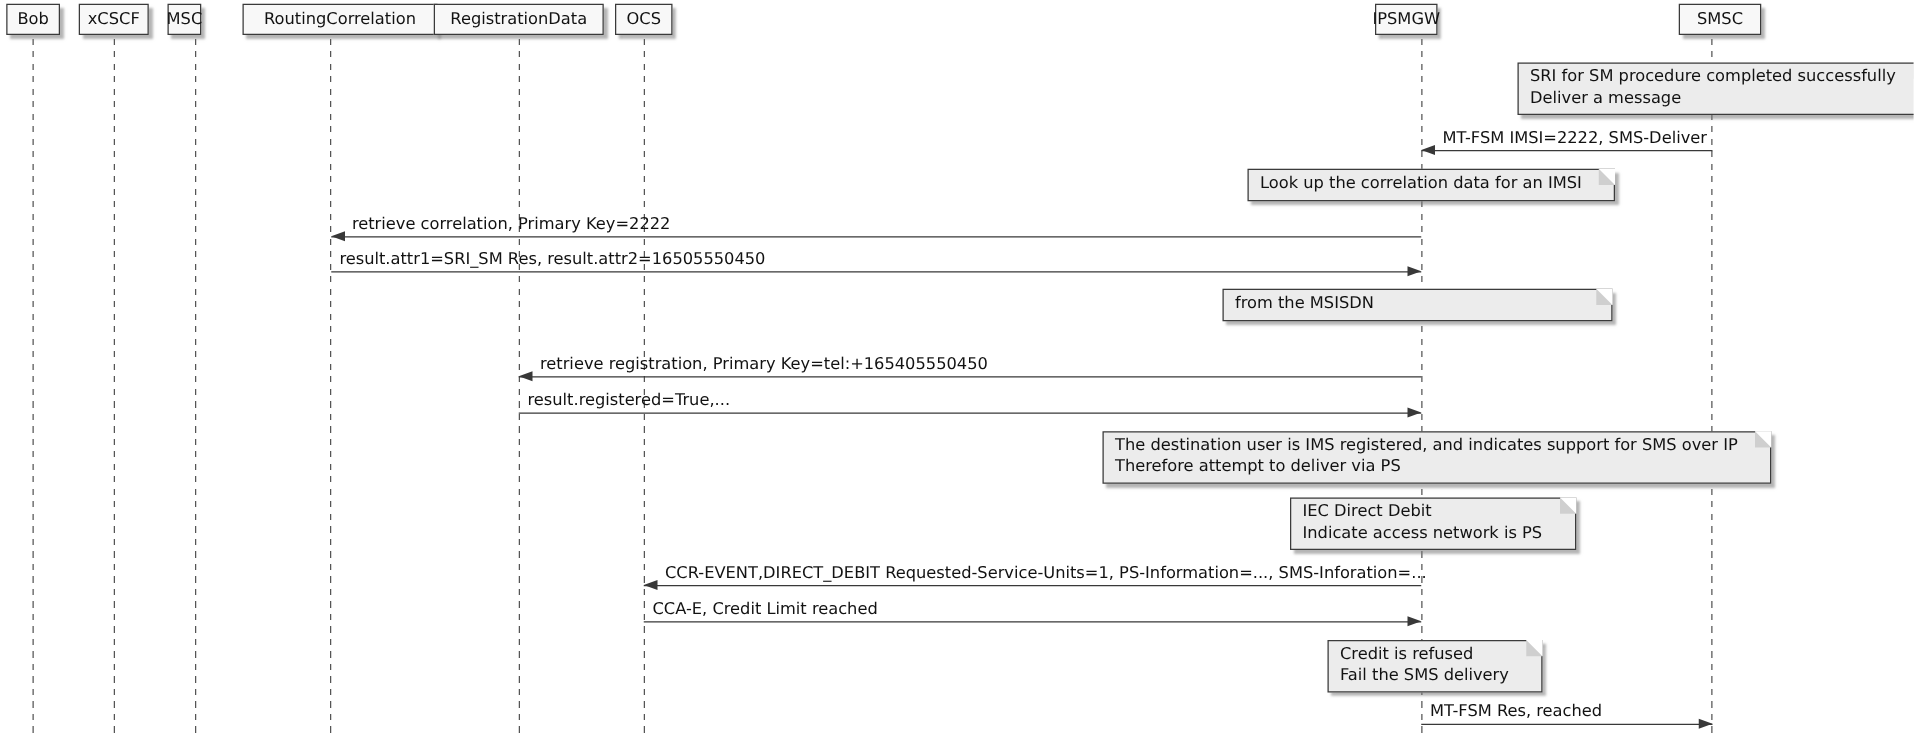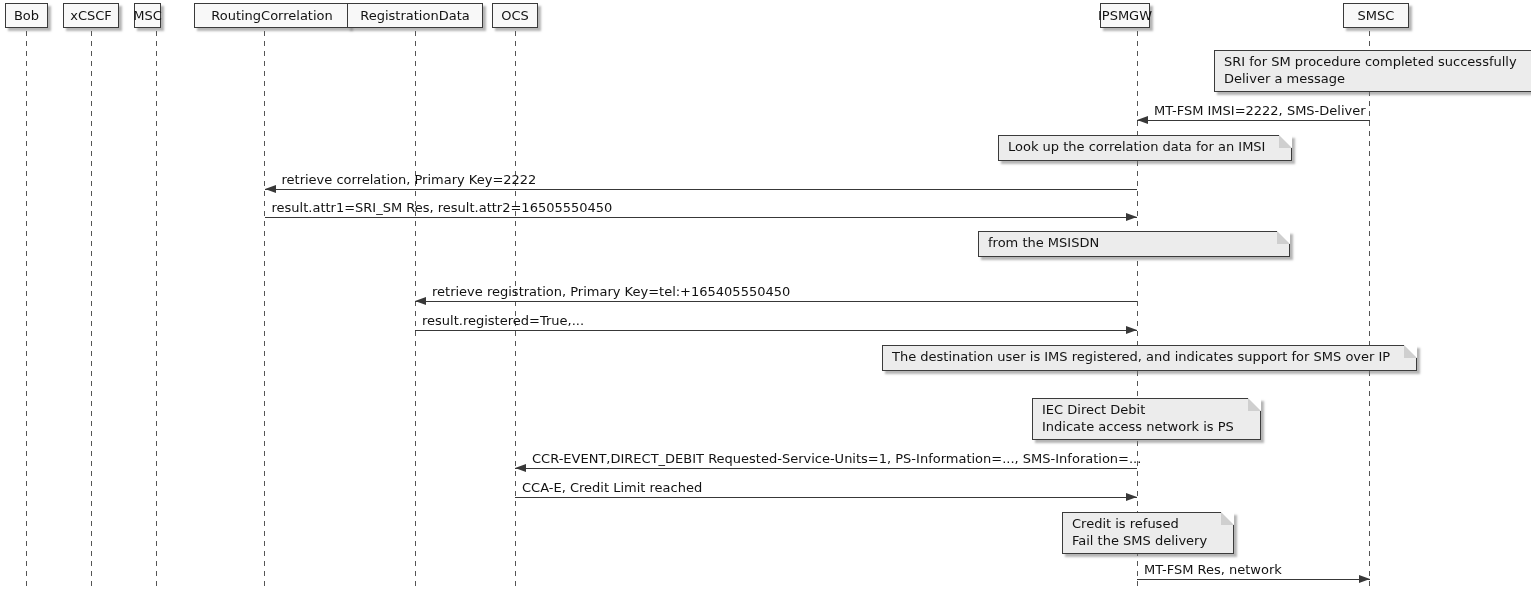--- a/index.html
+++ b/index.html
@@ -108,33 +108,34 @@
     <div class="arrowhead right" style="top: 326px; left: 1126px;"></div>
     <div class="msg-label" style="left: 422px; top: 313px;">result.registered=True,...</div>
     <div class="msg-line" style="left: 515px; width: 622px; top: 468px;"></div>
     <div class="arrowhead left" style="top: 464px; left: 515px;"></div>
     <div class="msg-label" style="left: 532px; top: 451px;">CCR-EVENT,DIRECT_DEBIT Requested-Service-Units=1, PS-Information=..., SMS-Inforation=...</div>
     <div class="msg-line" style="left: 515px; width: 622px; top: 497px;"></div>
     <div class="arrowhead right" style="top: 493px; left: 1126px;"></div>
     <div class="msg-label" style="left: 522px; top: 480px;">CCA-E, Credit Limit reached</div>
     <div class="msg-line" style="left: 1137px; width: 232.5px; top: 579px;"></div>
     <div class="arrowhead right" style="top: 575px; left: 1358.5px;"></div>
-    <div class="msg-label" style="left: 1144px; top: 562px;">MT-FSM Res, network</div>
+    <div class="msg-label" style="left: 1144px; top: 562px;">MT-FSM Res, reached</div>
     <div class="note" style="left: 1214px; top: 50px; min-width: 308px;">
       <div class="note-line">SRI for SM procedure completed successfully</div>
       <div class="note-line">Deliver a message</div>
     </div>
     <div class="note" style="left: 998px; top: 135px; min-width: 275px;">
       <div class="note-line">Look up the correlation data for an IMSI</div>
     </div>
     <div class="note" style="left: 978px; top: 231px; min-width: 312px;">
       <div class="note-line">from the MSISDN</div>
     </div>
     <div class="note" style="left: 882px; top: 345px; min-width: 508px;">
       <div class="note-line">The destination user is IMS registered, and indicates support for SMS over IP</div>
+      <div class="note-line">Therefore attempt to deliver via PS</div>
     </div>
     <div class="note" style="left: 1032px; top: 398px; min-width: 208px;">
       <div class="note-line">IEC Direct Debit</div>
       <div class="note-line">Indicate access network is PS</div>
     </div>
     <div class="note" style="left: 1062px; top: 512px; min-width: 151px;">
       <div class="note-line">Credit is refused</div>
       <div class="note-line">Fail the SMS delivery</div>
     </div>
   </div>

